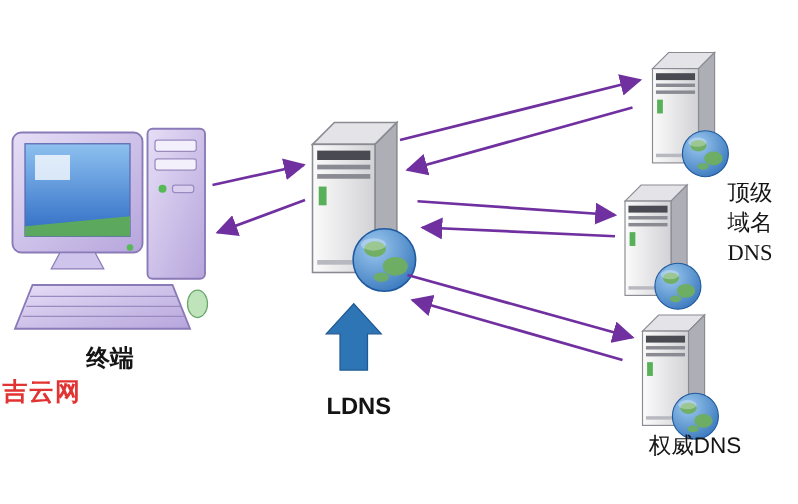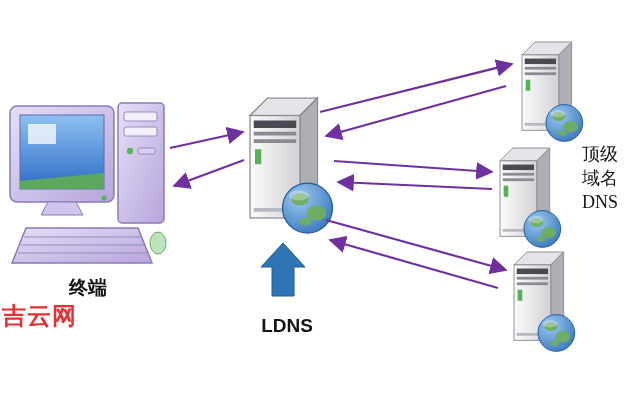--- a/index.html
+++ b/index.html
@@ -19,21 +19,21 @@
     text-align:center;
     white-space:pre-line;
     line-height:24px;
     user-select:none;
   }
   .lbl.big{font-size:19px;font-weight:600;}
   #watermark{
     position:absolute;
     left:2px;top:300px;
     color:#e23333;
-    font-size:24px;
+    font-size:20px;
     font-weight:700;
     letter-spacing:1px;
     text-shadow:0 0 1px rgba(255,255,255,.8);
   }
 </style>
 </head>
 <body>
 
 <div id="stage">
 
@@ -133,16 +133,17 @@
 
   <div class="lbl big" style="left:53px;top:276px;width:70px;">终端</div>
 
   <div class="lbl big" style="left:250px;top:314px;width:74px;">LDNS</div>
 
 
   <div class="lbl" style="left:582px;top:142px;width:54px;text-align:left;font-family:Liberation Serif, serif;">顶级
 域名
 DNS</div>
 
+  <div class="lbl" style="left:508px;top:344px;width:96px;">权威DNS</div>
 
   <div id="watermark">吉云网</div>
 
 </div>
 
 </body></html>

